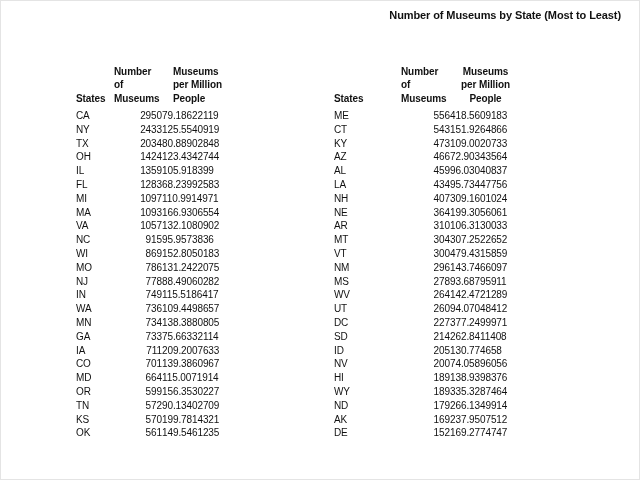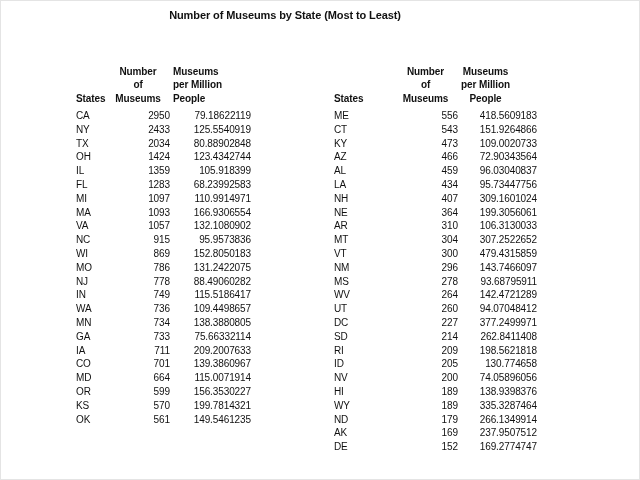--- a/index.html
+++ b/index.html
@@ -9,22 +9,22 @@
     color: #111111;
     font-family: "Liberation Sans", sans-serif;
     position: relative;
     overflow: hidden;
     box-sizing: border-box;
     border: 1px solid #e4e4e4;
   }
   .page-title {
     position: absolute;
     top: 8px; left: 0;
-    width: 568px;
-    text-align: center;
+    width: 620px;
+    text-align: right;
     font-size: 11px;
     font-weight: bold;
     letter-spacing: -0.1px;
   }
   .museum-table {
     position: absolute;
     top: 59px;
     font-size: 10px;
     line-height: 13.8px;
     letter-spacing: -0.1px;
@@ -36,29 +36,29 @@
     display: grid;
     align-items: end;
     height: 46px;
     margin-bottom: 3px;
     font-weight: bold;
   }
   .museum-table.left  .thead, .museum-table.left  .tr { grid-template-columns: 38px 48px 73px; }
   .museum-table.right .thead, .museum-table.right .tr { grid-template-columns: 67px 49px 71px; }
 
   .th.states { text-align: left; }
-  .th.num    { text-align: center; }
+  .th.num    { text-align: left; }
   .museum-table.left  .th.mpm { text-align: left; padding-left: 11px; box-sizing: border-box; }
   .museum-table.right .th.mpm { text-align: center; }
 
   .tbody { display: block; }
-  .tr { display: grid; gap: 8px; }
+  .tr { display: grid; }
   .td.state { text-align: left; }
   .td.num   { text-align: right; }
-  .td.mpm   { text-align: right; }
+  .td.mpm   { text-align: left; }
 </style>
 </head>
 <body>
 
 <div class="page-title">Number of Museums by State (Most to Least)</div>
 
 <div class="museum-table left">
   <div class="thead">
     <div class="th states">States</div>
     <div class="th num">
@@ -172,20 +172,25 @@
         <span class="td state">MD</span>
         <span class="td num">664</span>
         <span class="td mpm">115.0071914</span>
       </div>
       <div class="tr">
         <span class="td state">OR</span>
         <span class="td num">599</span>
         <span class="td mpm">156.3530227</span>
       </div>
       <div class="tr">
+        <span class="td state">TN</span>
+        <span class="td num">572</span>
+        <span class="td mpm">90.13402709</span>
+      </div>
+      <div class="tr">
         <span class="td state">KS</span>
         <span class="td num">570</span>
         <span class="td mpm">199.7814321</span>
       </div>
       <div class="tr">
         <span class="td state">OK</span>
         <span class="td num">561</span>
         <span class="td mpm">149.5461235</span>
       </div>
     </div>
@@ -284,25 +289,20 @@
         <span class="td state">DC</span>
         <span class="td num">227</span>
         <span class="td mpm">377.2499971</span>
       </div>
       <div class="tr">
         <span class="td state">SD</span>
         <span class="td num">214</span>
         <span class="td mpm">262.8411408</span>
       </div>
       <div class="tr">
-        <span class="td state">RI</span>
-        <span class="td num">209</span>
-        <span class="td mpm">198.5621818</span>
-      </div>
-      <div class="tr">
         <span class="td state">ID</span>
         <span class="td num">205</span>
         <span class="td mpm">130.774658</span>
       </div>
       <div class="tr">
         <span class="td state">NV</span>
         <span class="td num">200</span>
         <span class="td mpm">74.05896056</span>
       </div>
       <div class="tr">

